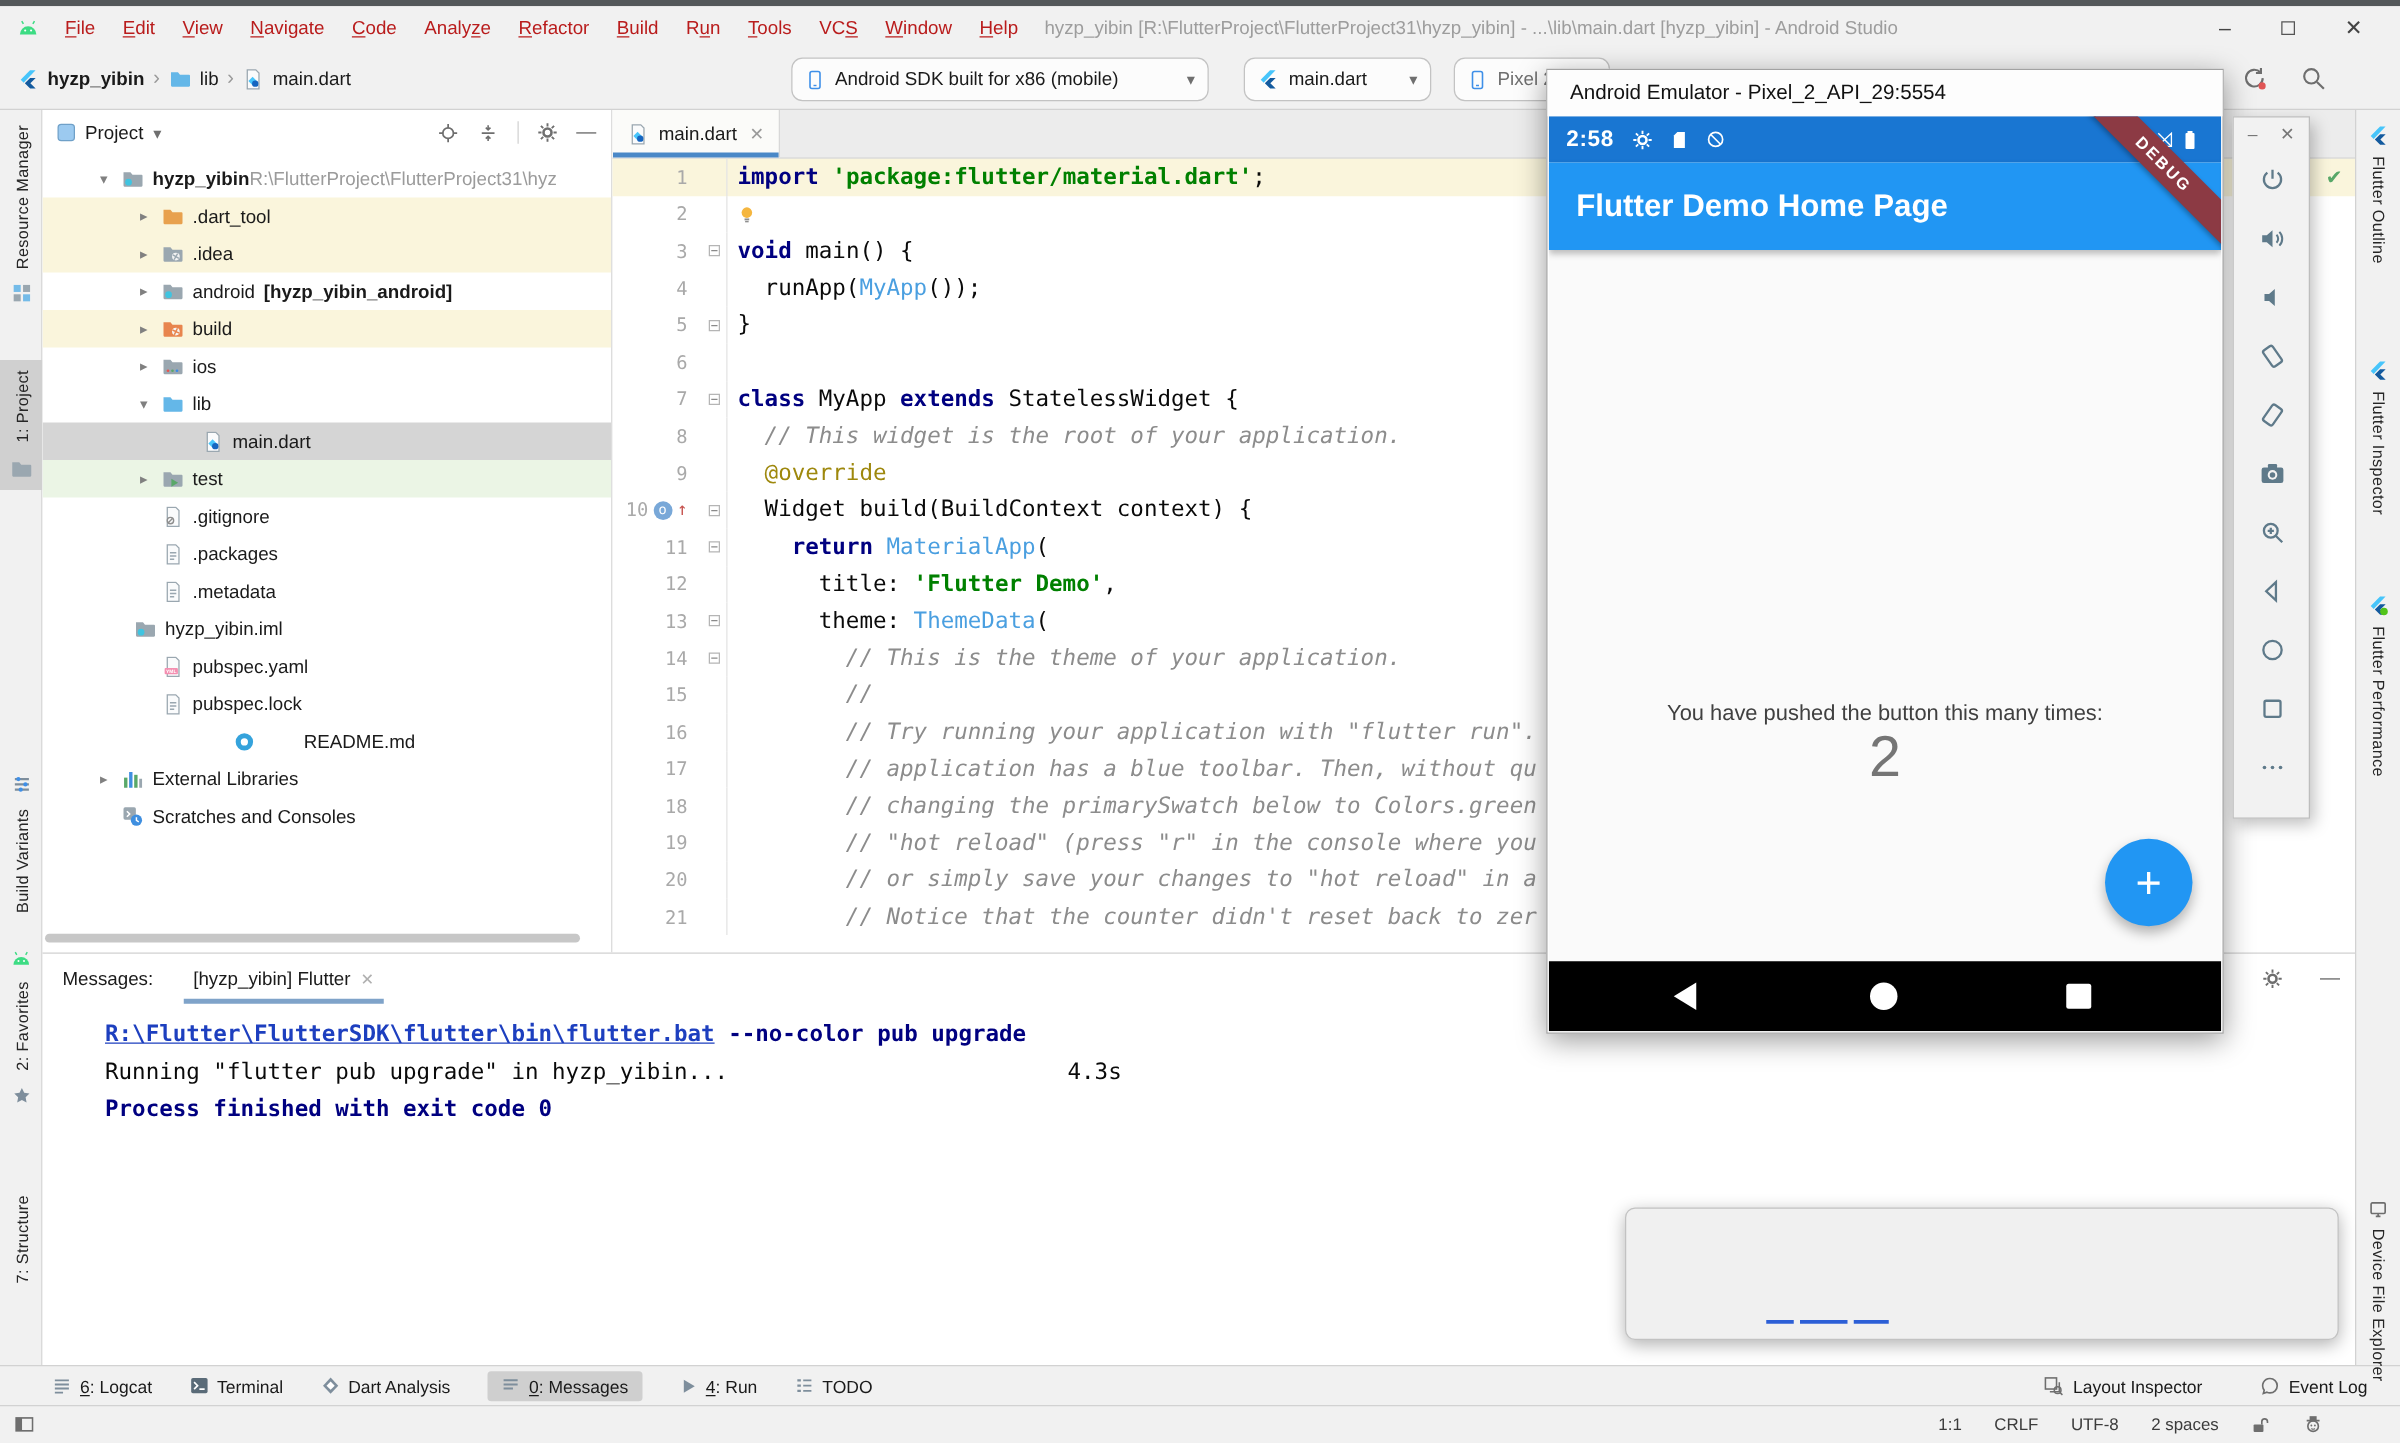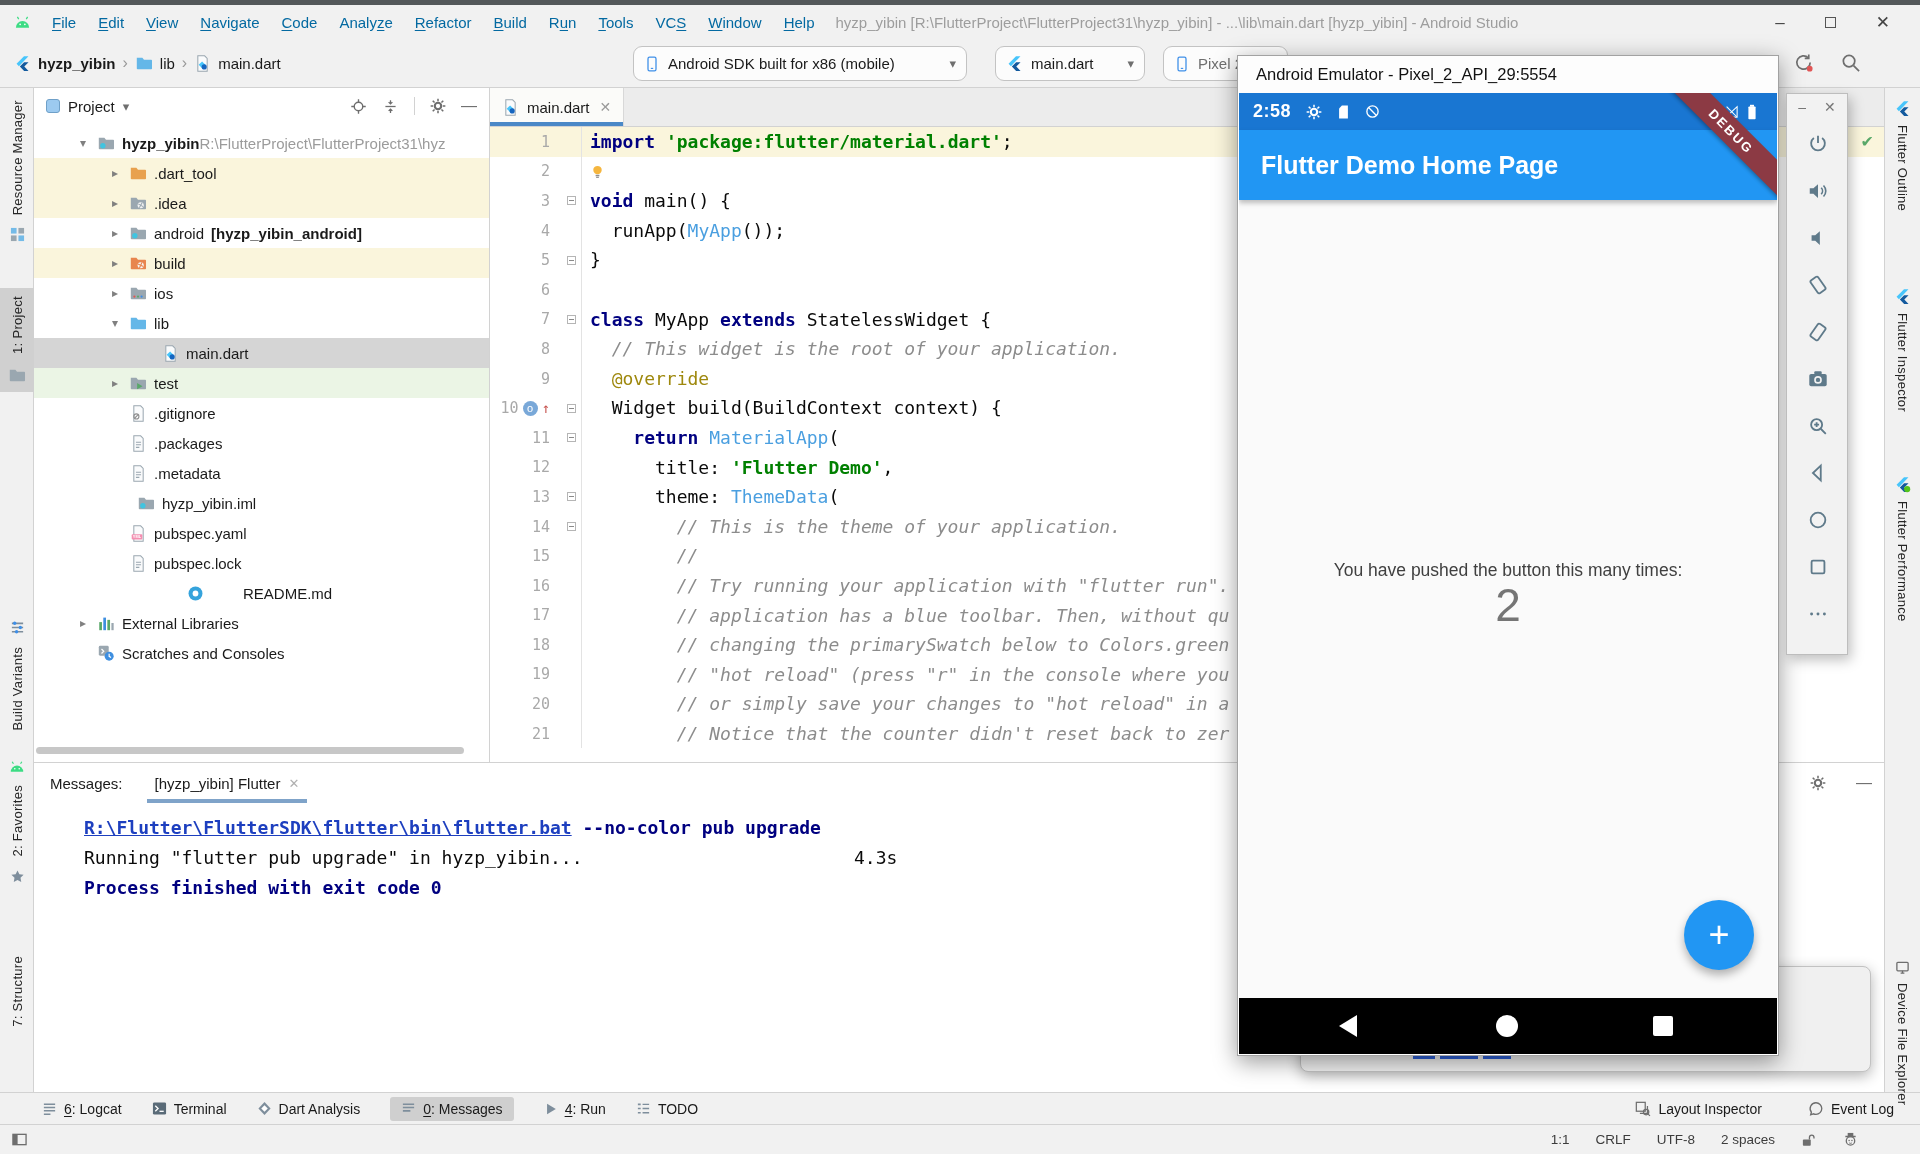--- a/index.html
+++ b/index.html
@@ -7,21 +7,21 @@
   body { font-family:"Liberation Sans",sans-serif; background:#F1F1F1; color:#1a1a1a; }
   #app { position:relative; width:1920px; height:1154px; background:#F1F1F1; }
   .abs { position:absolute; }
   svg { display:block; }
 
   
   #topstrip { left:0; top:0; width:1920px; height:5px; background:#54585A; }
   #titlebar { left:0; top:5px; width:1920px; height:34px; background:#F1F1F1; display:flex; align-items:center; }
   #appicon { width:17px; height:15px; margin-left:14px; }
   #menubar { display:flex; margin-left:10px; }
-  .menu-item { padding:0 11px; font-size:15px; color:#0369a1; cursor:default; }
+  .menu-item { padding:0 11px; font-size:15px; color:#b91c1c; cursor:default; }
   #wintitle { flex:1; margin-left:10px; font-size:15px; color:#9D9D9D; white-space:nowrap; overflow:hidden; }
   #wincontrols { display:flex; gap:40px; align-items:center; padding-right:30px; color:#444; }
   .wbtn { font-size:17px; line-height:1; cursor:default; }
   .wmax { width:11px; height:11px; border:1.5px solid #555; }
 
   
   #toolbar { left:0; top:39px; width:1920px; height:49px; background:#F1F1F1; border-bottom:1px solid #D2D2D2; }
   #breadcrumb { position:absolute; left:14px; top:0; height:48px; display:flex; align-items:center; gap:7px; font-size:15px; }
   .bc-sep { color:#9a9a9a; font-size:16px; }
   .bc-bold { font-weight:bold; }
@@ -101,21 +101,21 @@
 
   
   #rightstrip { left:1884px; top:88px; width:36px; height:1004px; background:#F1F1F1; border-left:1px solid #D2D2D2; z-index:30; }
   #rightstrip .vtab { width:35px; gap:8px; }
 
   
   #behindpanel { left:1300px; top:966px; width:571px; height:106px; background:#F0F0F0; border:1px solid #C2C2C2; border-radius:8px; box-shadow:0 4px 14px rgba(0,0,0,.3); z-index:40; }
   #bluefrag { position:absolute; left:112px; bottom:12px; display:flex; gap:5px; }
   #bluefrag span { height:3px; background:#2C5FD6; display:block; }
 
-  #emuwindow { left:1237px; top:55px; width:542px; height:1001px; background:#fff; border:1px solid #A2A2A2; box-shadow:0 6px 22px rgba(0,0,0,.4); z-index:50; }
+  #emuwindow { left:1237px; top:55px; width:542px; height:772px; background:#fff; border:1px solid #A2A2A2; box-shadow:0 6px 22px rgba(0,0,0,.4); z-index:50; }
   #emutitle { height:37px; display:flex; align-items:center; padding-left:18px; font-size:16.5px; color:#111; background:#FDFDFD; }
   #escreen { position:absolute; top:37px; left:1px; right:1px; bottom:1px; background:#FAFAFA; overflow:hidden; }
   #estatus { position:absolute; top:0; left:0; right:0; height:37px; background:#1976D2; display:flex; align-items:center; gap:15px; padding:0 14px; color:#fff; }
   #estatus .time { font-size:18px; font-weight:bold; letter-spacing:.5px; }
   #estatus-right { margin-left:auto; display:flex; gap:8px; align-items:center; padding-right:6px; }
   #eappbar { position:absolute; top:37px; left:0; right:0; height:70px; background:#2196F3; display:flex; align-items:center; padding-left:22px; color:#fff; font-size:25px; font-weight:bold; box-shadow:0 3px 5px rgba(0,0,0,.25); }
   #ebody { position:absolute; top:107px; left:0; right:0; bottom:56px; }
   #pushtext { position:absolute; top:360px; width:100%; text-align:center; font-size:17.5px; color:#404040; }
   #counter { position:absolute; top:378px; width:100%; text-align:center; font-size:46px; font-weight:300; color:#757575; }
   #fab { position:absolute; right:23px; bottom:84px; width:70px; height:70px; border-radius:50%; background:#2196F3; color:#fff; display:flex; align-items:center; justify-content:center; font-size:36px; font-weight:300; box-shadow:0 5px 10px rgba(0,0,0,.3); }
@@ -445,21 +445,21 @@
         <div class="trow" style="padding-left: 70px;">
           <span class="chev"></span>
           <span class="tico">
             <svg viewBox="0 0 20 20" width="17" height="17">
               <path d="M4.5 1h8l3 3v15h-11z" fill="#FAFBFC" stroke="#9AA7B0" stroke-width="1.2"></path>
               <path d="M7 8.5h6M7 11.5h6M7 14.5h4" stroke="#9AA7B0" stroke-width="1.4"></path>
             </svg>
           </span>
           <span class="tlab">.metadata</span>
         </div>
-        <div class="trow" style="padding-left: 78px;">
+        <div class="trow" style="padding-left: 48px;">
           <span class="chev"></span>
           <span class="tico">
             <svg viewBox="0 0 20 20" width="18" height="18">
               <path d="M2 4.2h6.2l1.8 2.2h8a.9.9 0 0 1 .9.9v8.8a.9.9 0 0 1-.9.9H2.9a.9.9 0 0 1-.9-.9z" fill="#9AA7B0"></path>
               <circle cx="6.5" cy="13" r="3" fill="#40C4E0"></circle>
             </svg>
           </span>
           <span class="tlab">hyzp_yibin.iml</span>
         </div>
         <div class="trow" style="padding-left: 70px;">

